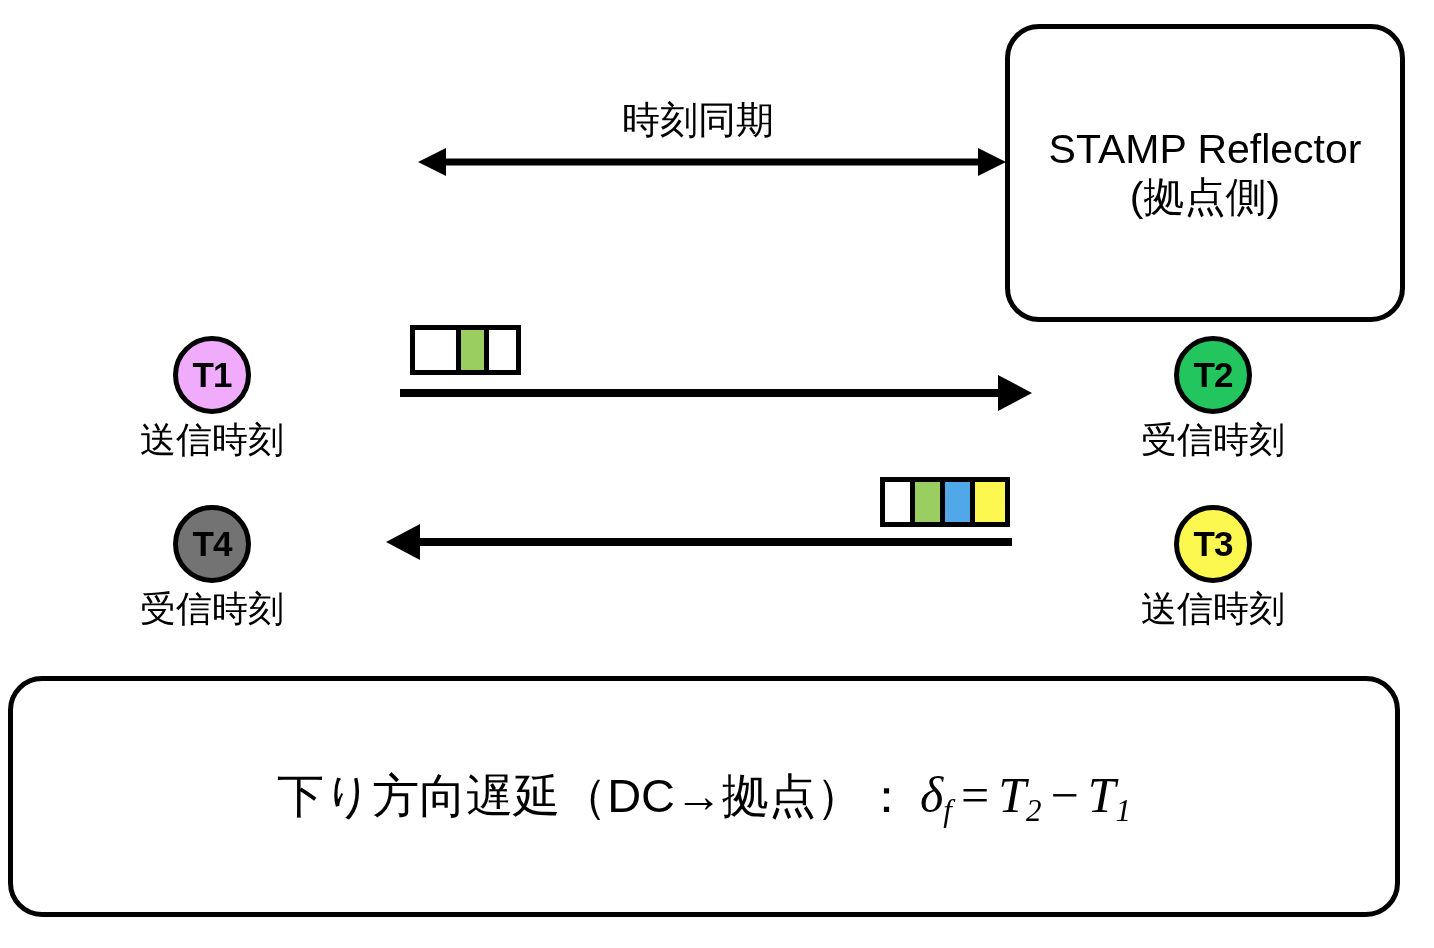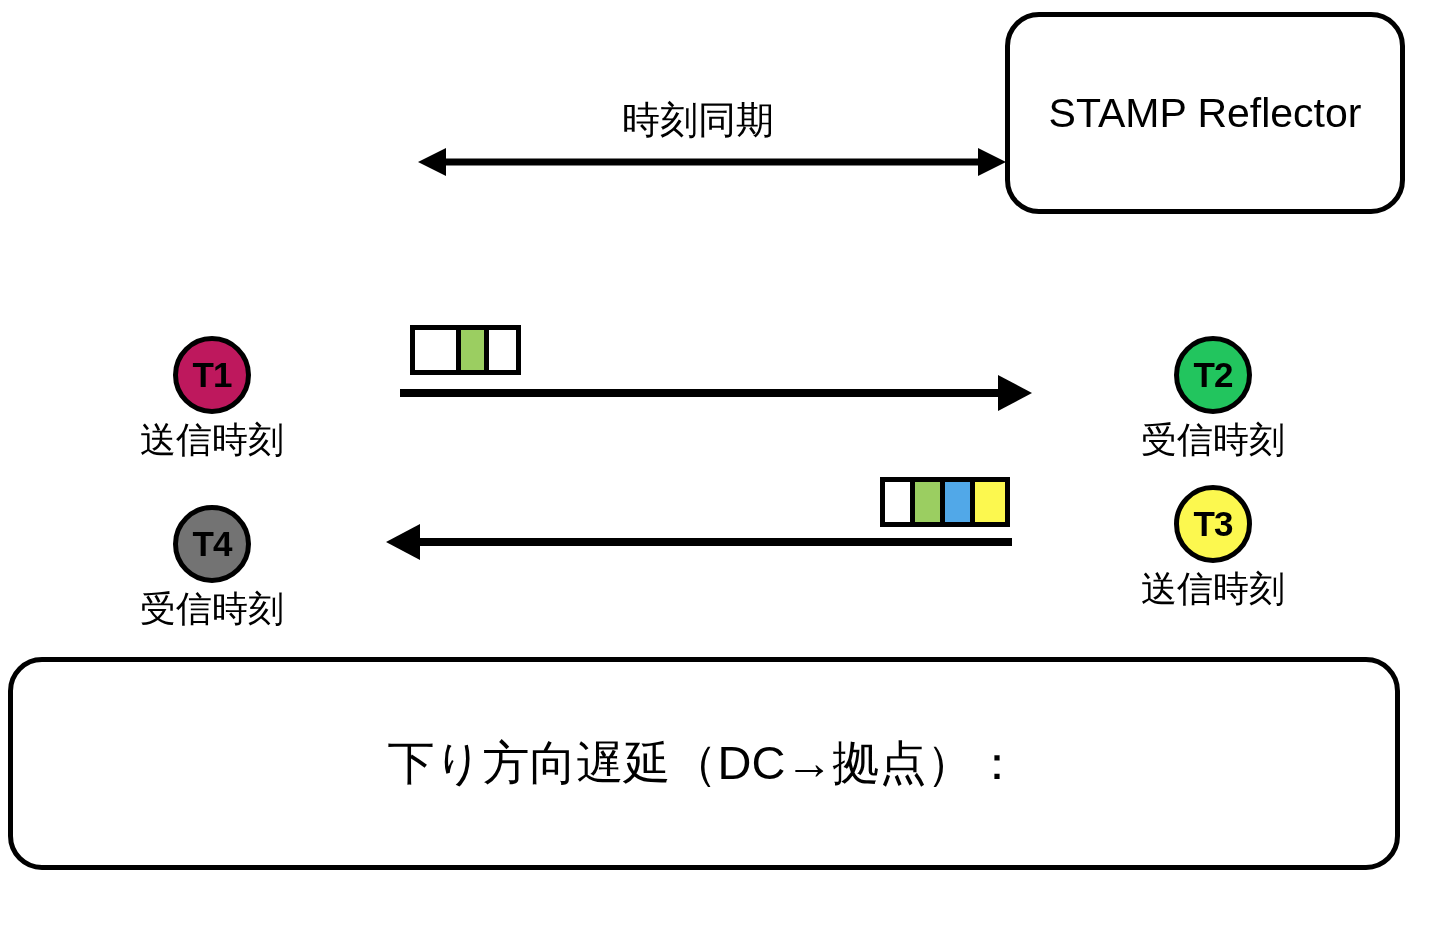--- a/index.html
+++ b/index.html
@@ -25,21 +25,21 @@
     border-radius: 34px;
     background: #ffffff;
     display: flex;
     flex-direction: column;
     align-items: center;
     justify-content: center;
     text-align: center;
     line-height: 1.18;
   }
   #sender-box  { left: 8px;   top: 18px;  width: 412px; height: 282px; }
-  #reflector-box { left: 1005px; top: 12px; width: 400px; height: 202px; text-align: center; }
+  #reflector-box { left: 1005px; top: 24px; width: 400px; height: 298px; text-align: center; }
 
   .node-line1 { font-size: 40px; letter-spacing: 0px; white-space: nowrap; }
   .node-line2 { font-size: 40px; letter-spacing: 0px; white-space: nowrap; }
   #sender-box .node-line1 { font-size: 41px; }
   #sender-box .node-line2 { font-size: 41px; }
   #reflector-box .node-line1 { font-size: 41px; }
   #reflector-box .node-line2 { font-size: 41px; }
 
   
   #sync-label {
@@ -81,21 +81,21 @@
     letter-spacing: -1px;
   }
   .ts-label {
     margin-top: 2px;
     font-size: 36px;
     white-space: nowrap;
   }
   #ts-t1 { left: 132px; top: 336px; }
   #ts-t2 { left: 1133px; top: 336px; }
   #ts-t4 { left: 132px; top: 505px; }
-  #ts-t3 { left: 1133px; top: 485px; }
+  #ts-t3 { left: 1133px; top: 505px; }
 
   
   .packet {
     position: absolute;
     display: flex;
     box-sizing: border-box;
     border: 5px solid #000000;
     background: #ffffff;
     height: 50px;
     padding: 0;
@@ -110,23 +110,23 @@
   #packet-forward .cell:nth-child(1) { width: 46px; }
   #packet-forward .cell:nth-child(2) { width: 28px; }
   #packet-forward .cell:nth-child(3) { width: 27px; }
   #packet-reverse { left: 880px; top: 477px; }
   #packet-reverse .cell { width: 30px; }
 
   
   #formula-box {
     position: absolute;
     left: 8px;
-    top: 657px;
+    top: 676px;
     width: 1392px;
-    height: 213px;
+    height: 241px;
     box-sizing: border-box;
     border: 5px solid #000000;
     border-radius: 34px;
     background: #ffffff;
     display: flex;
     flex-direction: column;
     align-items: center;
     justify-content: center;
   }
   .formula-line {
@@ -170,39 +170,40 @@
 
     <g>
       <line x1="415" y1="542" x2="1012" y2="542" stroke="#000" stroke-width="8"></line>
       <polygon points="386,542 420,524 420,560" fill="#000"></polygon>
     </g>
   </svg>
 
 
   <div class="node-box" id="reflector-box">
     <div class="node-line1">STAMP Reflector</div>
+    <div class="node-line2">(拠点側)</div>
   </div>
 
   <div id="sync-label">時刻同期</div>
 
   <div class="packet" id="packet-forward">
     <div class="cell" style="background:#FFFFFF"></div>
     <div class="cell" style="background:#9BCE61"></div>
     <div class="cell" style="background:#FFFFFF"></div>
   </div>
 
   <div class="packet" id="packet-reverse">
     <div class="cell" style="background:#FFFFFF"></div>
     <div class="cell" style="background:#9BCE61"></div>
     <div class="cell" style="background:#51A8E8"></div>
     <div class="cell" style="background:#FCF84F"></div>
   </div>
 
   <div class="ts-marker" id="ts-t1">
-    <div class="ts-circle" style="background:#be185d">
+    <div class="ts-circle" style="background:#f0abfc">
       <span>T1</span>
     </div>
     <div class="ts-label">送信時刻</div>
   </div>
 
   <div class="ts-marker" id="ts-t2">
     <div class="ts-circle" style="background:#22c55e">
       <span>T2</span>
     </div>
     <div class="ts-label">受信時刻</div>
@@ -219,18 +220,19 @@
     <div class="ts-circle" style="background:#FCF84F">
       <span>T3</span>
     </div>
     <div class="ts-label">送信時刻</div>
   </div>
 
   <div id="formula-box">
 
     <div class="formula-line">
       <span class="formula-text">下り方向遅延（DC→拠点）：</span>
+      <span class="formula-math"><span>δ</span><sub>f</sub><span class="op">=</span><span>T</span><sub>2</sub><span class="op">−</span><span>T</span><sub>1</sub></span>
     </div>
 
 
   </div>
 
 </div>
 
 </body></html>

